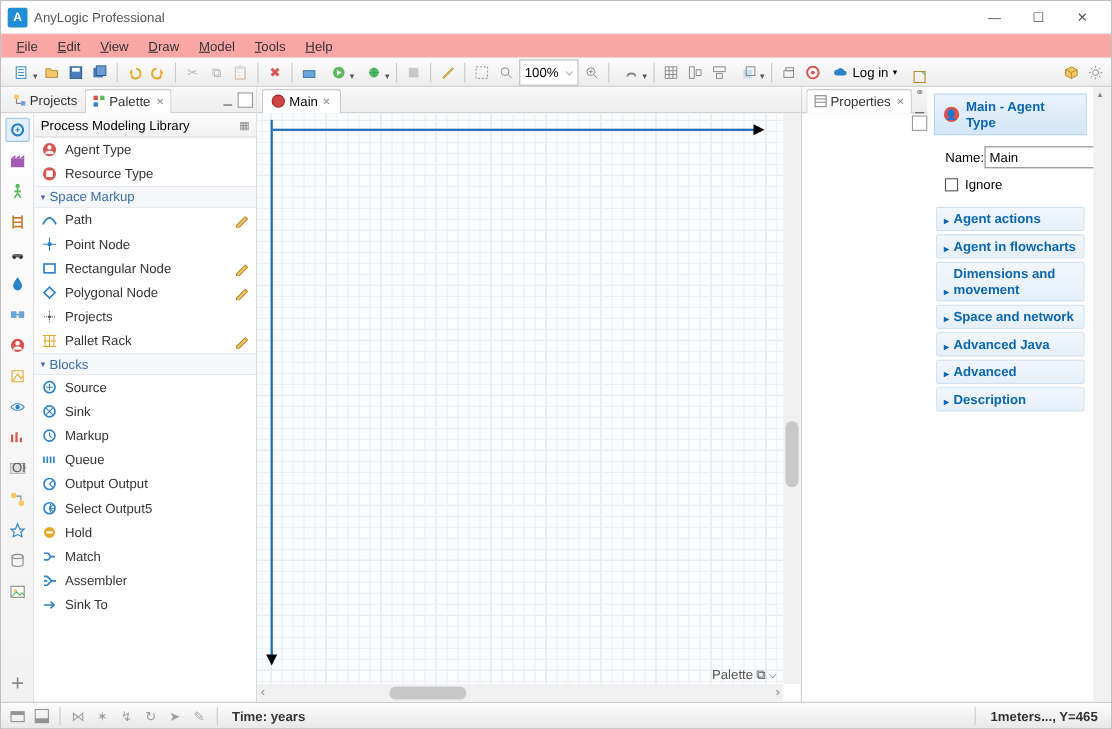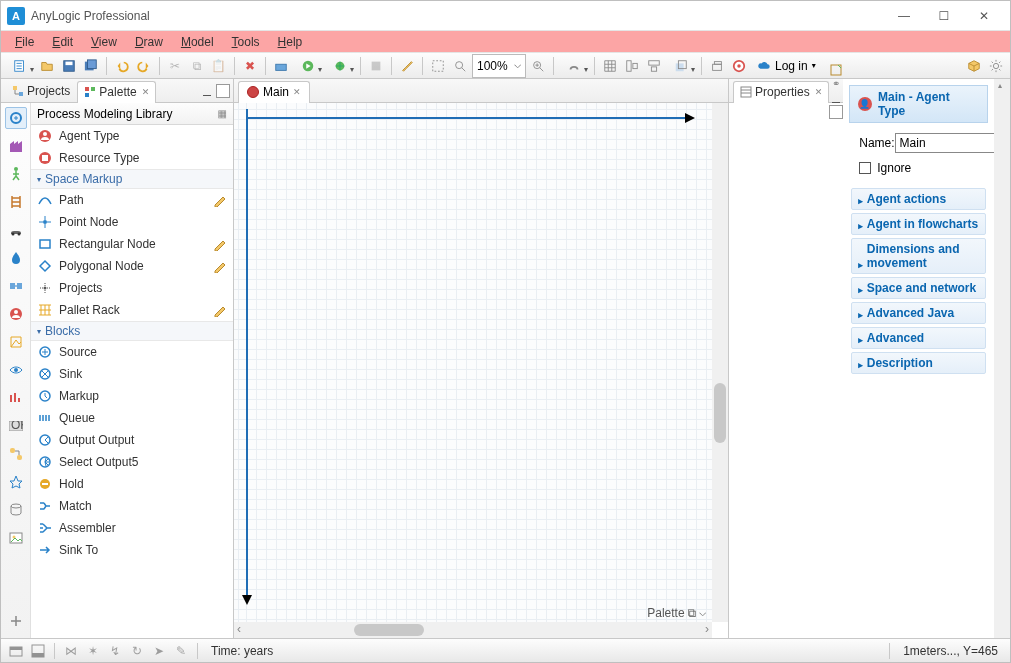--- a/index.html
+++ b/index.html
@@ -95,21 +95,21 @@
   .chk .box { width:12px; height:12px; border:1px solid #555;}
   .section { margin: 3px 8px; background: linear-gradient(#f2f7fc,#e5eff9); border: 1px solid #cfe0f1; padding: 3px 6px; color: #0a66b0; font-weight: bold; font-size: 12px; display:flex; align-items:flex-end; gap:4px; border-radius:2px;}
   .section::before { content: "▸"; font-size: 9px;}
   .props-scroll-v { position:absolute; top:0; right:0; bottom:0; width:16px; background:#f0f0f0;}
   .props-scroll-v::before {content:"▴"; position:absolute; top:2px; left:4px; font-size:8px; color:#888;}
   
   .statusbar { height: 24px; background: linear-gradient(#fdfdfd,#e8e8e8); border-top: 1px solid #c8c8c8; display: flex; align-items: center; padding: 0 6px; gap: 4px;}
   .sb-icon { width: 18px; height: 18px; display:flex; align-items:center; justify-content:center; opacity:0.6;}
   .sb-sep { width: 1px; height: 16px; background: #c8c8c8; margin: 0 3px;}
   .statusbar .sb-spacer { flex: 1; }
-  .sb-text { color: #333; padding: 0 6px;}
+  .sb-text { color: #333; padding: 0 6px; font-weight: bold;}
 </style>
 </head>
 <body>
 
 <div class="titlebar">
   <div class="app-icon">A</div>
   <div class="title">AnyLogic Professional</div>
   <div class="win-btns">
     <div class="win-btn">—</div>
     <div class="win-btn">☐</div>

